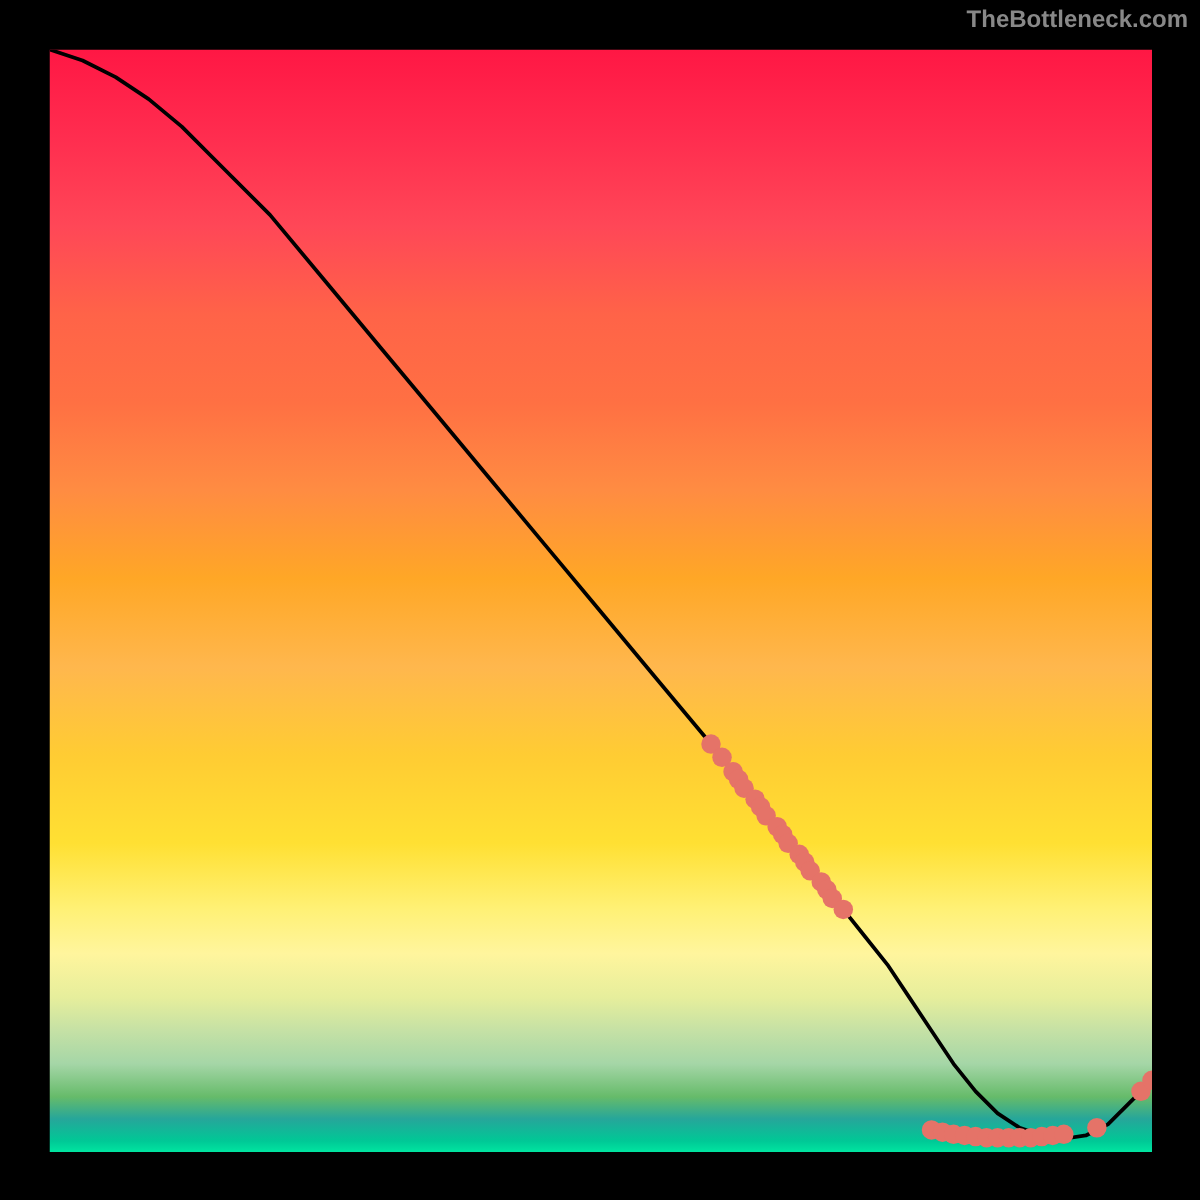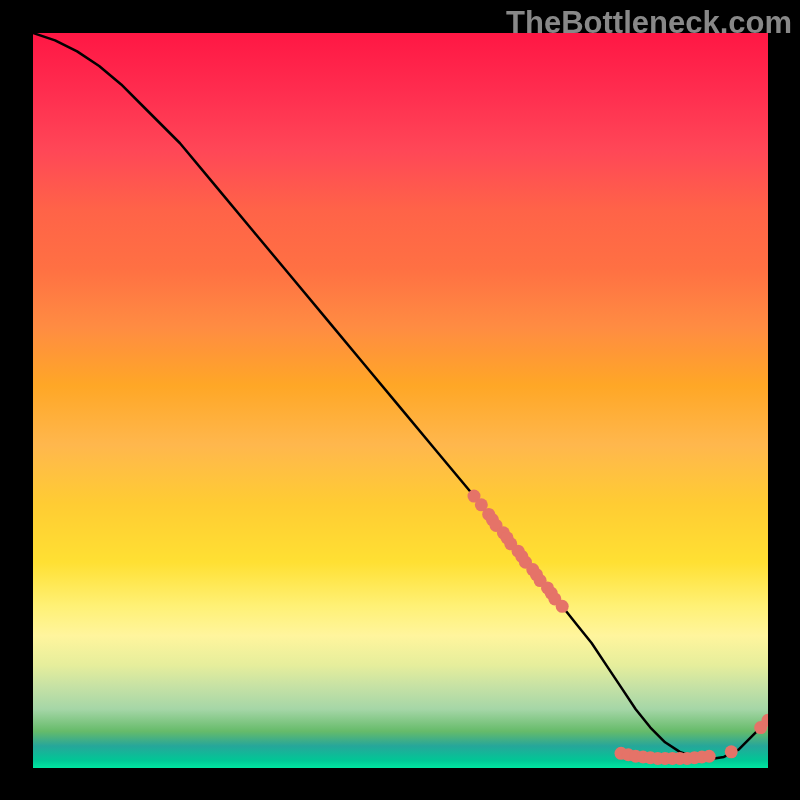--- a/index.html
+++ b/index.html
@@ -13,21 +13,21 @@
       background: #000;
       position: relative;
       overflow: hidden;
       font-family: Arial, sans-serif;
     }
     .watermark {
       position: absolute;
       top: 5px;
       right: 8px;
       color: #888;
-      font-size: 31px;
+      font-size: 16px;
       font-weight: bold;
       z-index: 10;
     }
     .plot-area {
       position: absolute;
       left: 33px;
       top: 33px;
       width: 735px;
       height: 735px;
       overflow: hidden;

